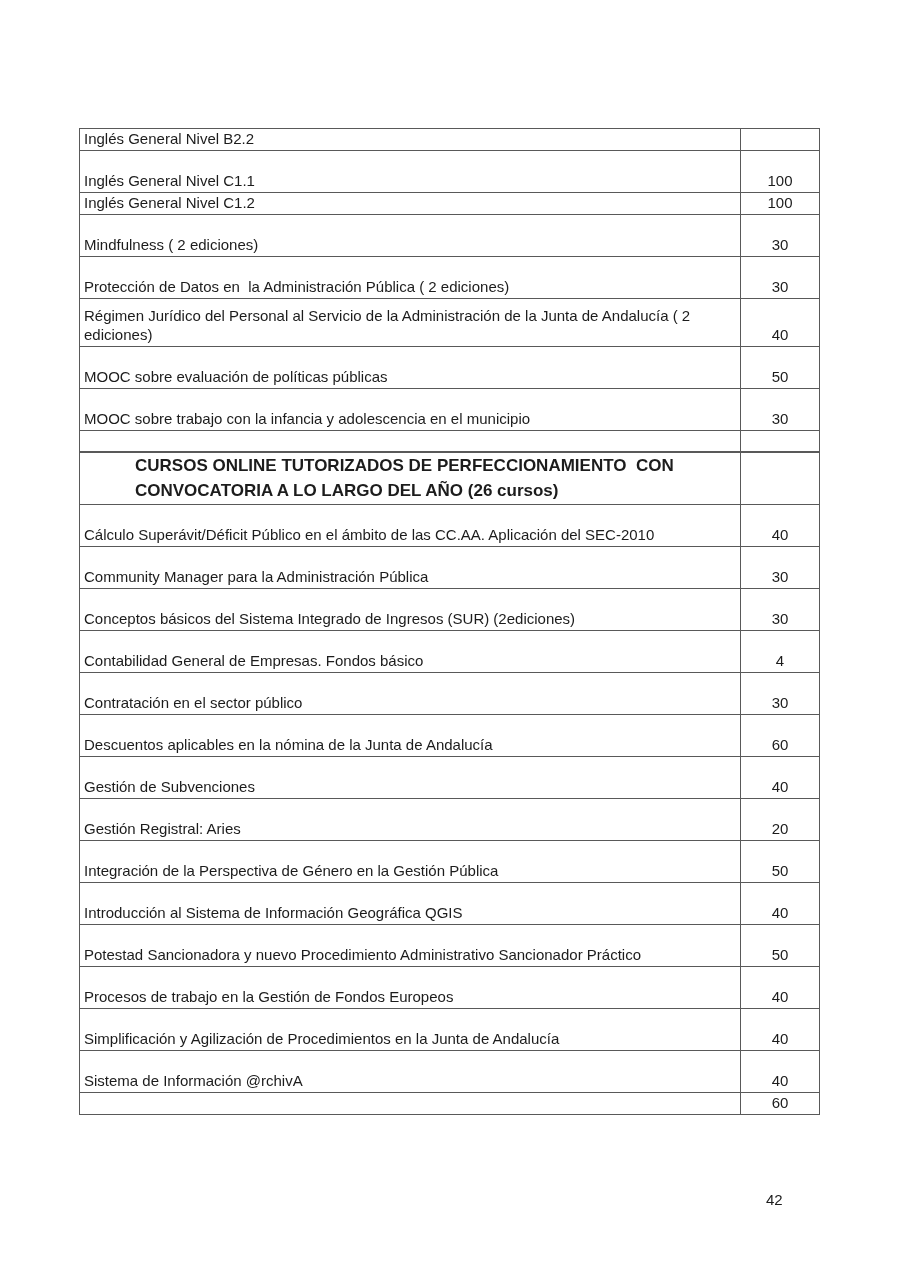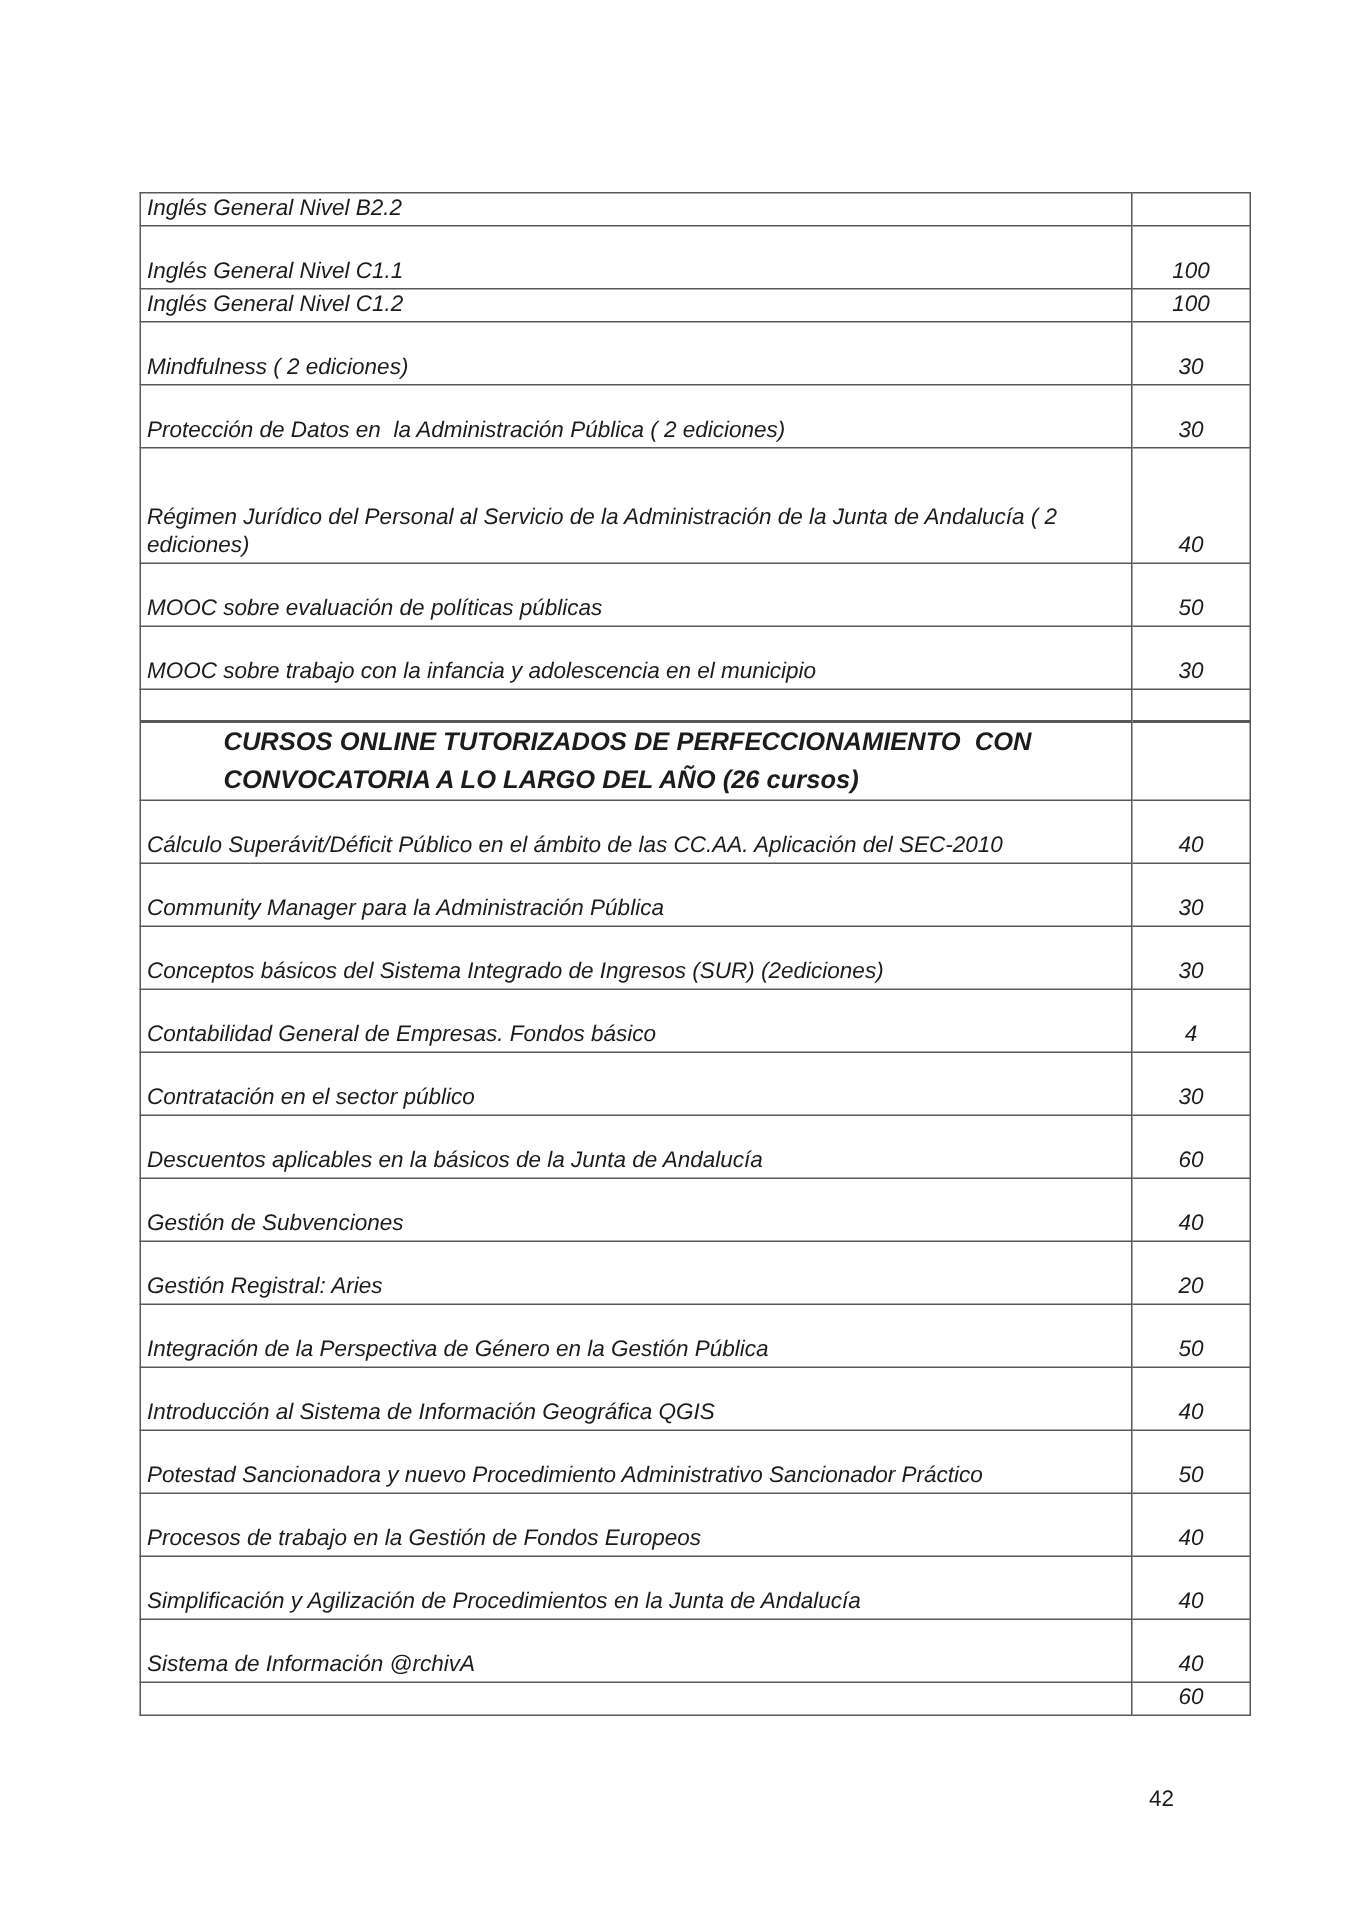--- a/index.html
+++ b/index.html
@@ -10,45 +10,44 @@
     font-family: "Liberation Sans", sans-serif;
   }
   .page {
     position: relative;
     width: 905px; height: 1280px;
     background: #ffffff;
     overflow: hidden;
   }
   table.course-table {
     position: absolute;
-    left: 93px; top: 128px;
+    left: 79px; top: 128px;
     width: 740px;
     border-collapse: collapse;
     table-layout: fixed;
-    font-style: italic;
   }
   col.col-name  { width: 661px; }
   col.col-hours { width: 79px; }
   td {
     border: 1px solid #595959;
     vertical-align: bottom;
     padding: 0 3px 2px 4px;
     font-size: 15px;
     line-height: 19px;
     color: #1c1c1c;
     white-space: pre-wrap;
     overflow: hidden;
   }
   td.cell-hours {
     text-align: center;
     padding: 0 0 2px 0;
   }
   tr.row-single { height: 21px; }
   tr.row-double { height: 42px; margin-top: 32px; }
-  tr.row-tall   { height: 77px; }
+  tr.row-tall   { height: 48px; }
   tr.row-blank  { height: 21px; }
   tr.row-header { height: 53px; }
   tr.row-end    { height: 20px; }
   tr.row-header td { border-top-width: 2px; }
   tr.row-header td.cell-name {
     text-align: left;
     vertical-align: middle;
     font-weight: bold;
     font-size: 17px;
     line-height: 25px;
@@ -126,21 +125,21 @@
         </tr>
         <tr class="row-double">
           <td class="cell-name">Contabilidad General de Empresas. Fondos básico</td>
           <td class="cell-hours">4</td>
         </tr>
         <tr class="row-double">
           <td class="cell-name">Contratación en el sector público</td>
           <td class="cell-hours">30</td>
         </tr>
         <tr class="row-double">
-          <td class="cell-name">Descuentos aplicables en la básicos de la Junta de Andalucía</td>
+          <td class="cell-name">Descuentos aplicables en la nómina de la Junta de Andalucía</td>
           <td class="cell-hours">60</td>
         </tr>
         <tr class="row-double">
           <td class="cell-name">Gestión de Subvenciones</td>
           <td class="cell-hours">40</td>
         </tr>
         <tr class="row-double">
           <td class="cell-name">Gestión Registral: Aries</td>
           <td class="cell-hours">20</td>
         </tr>

